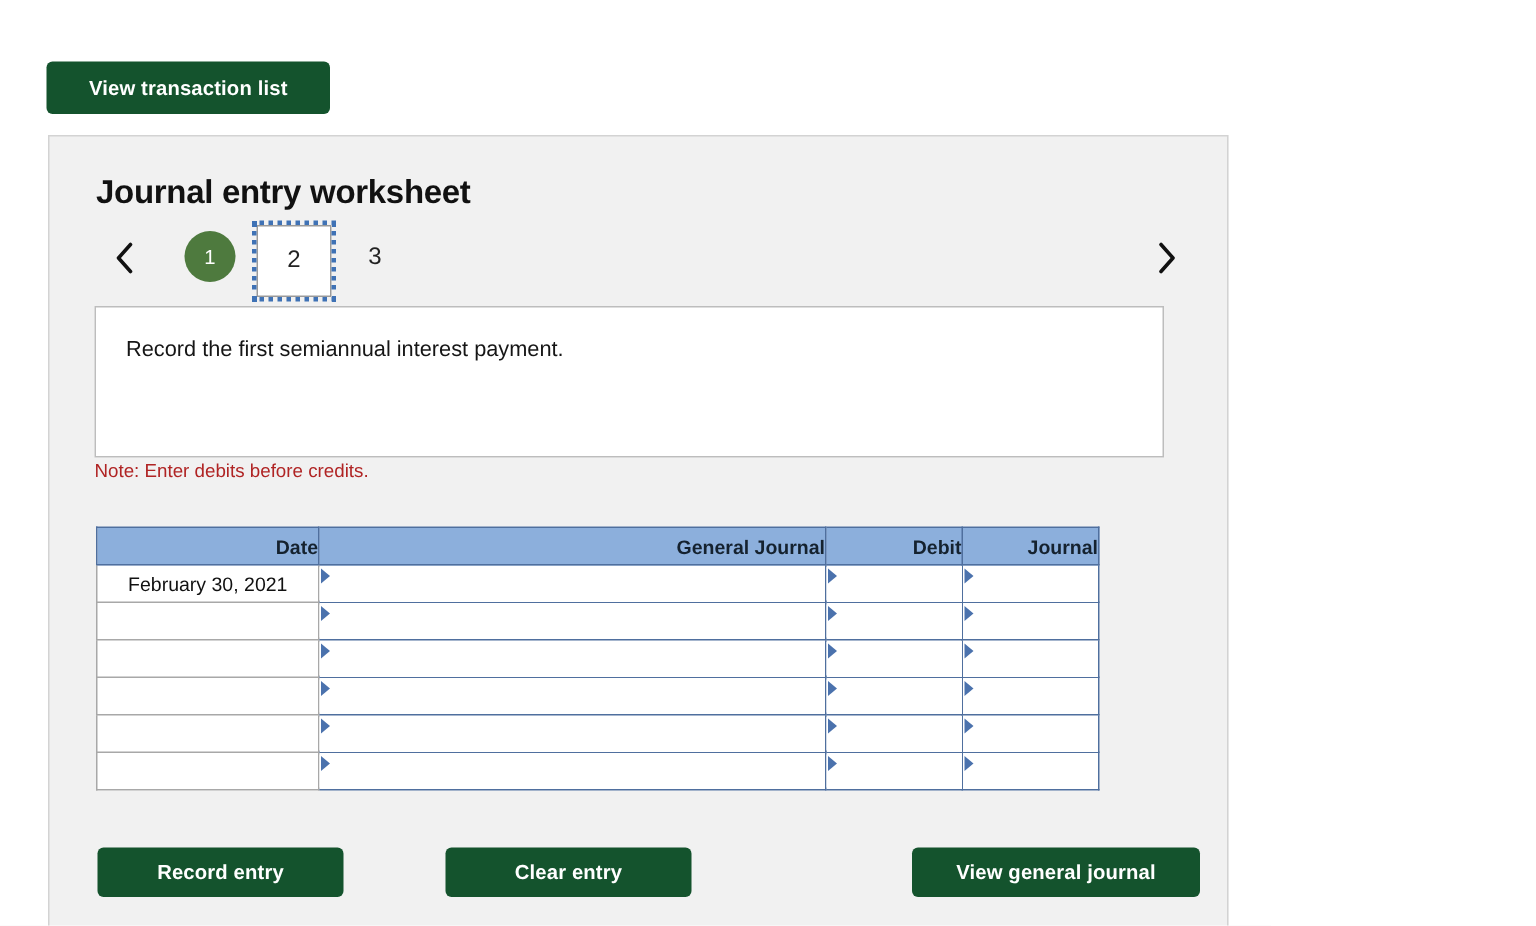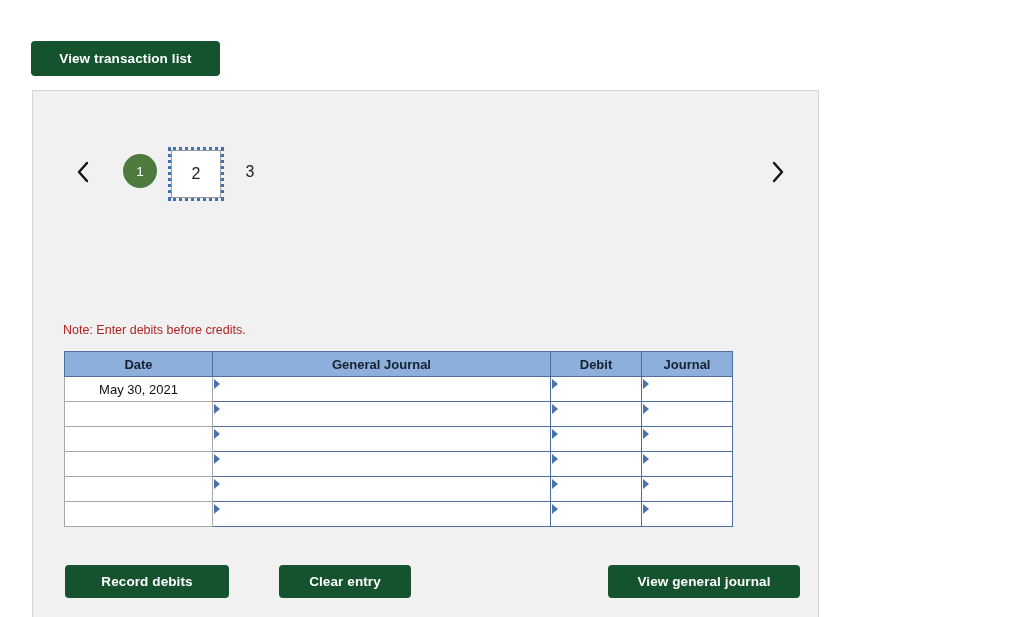--- a/index.html
+++ b/index.html
@@ -151,21 +151,21 @@
     position: absolute;
     left: 20px;
     top: 20px;
     font-size: 14.5px;
     color: #161616;
   }
 
   .note {
     position: absolute;
     left: 30px;
-    top: 232px;
+    top: 216px;
     font-size: 12.5px;
     color: #b02424;
   }
 
   
   .jtable {
     position: absolute;
     left: 31px;
     top: 260px;
     width: 668px;
@@ -174,21 +174,21 @@
     background: #ffffff;
   }
   .jtable th {
     background: #8cafdc;
     border: 1px solid #4f6f9e;
     font-size: 13px;
     font-weight: bold;
     color: #15222f;
     height: 24px;
     padding: 0;
-    text-align: center;
+    text-align: right;
     margin-top: 28px;
   }
   .col-date   { width: 148px; }
   .col-gj     { width: 338px; }
   .col-debit  { width: 91px; }
   .col-credit { width: 91px; }
 
   .jtable td {
     padding: 0;
     height: 24px;
@@ -226,41 +226,42 @@
   
   #record-entry {
     position: absolute;
     left: 32px;
     top: 474px;
     width: 164px;
     height: 33px;
   }
   #clear-entry {
     position: absolute;
-    left: 246px;
+    left: 264px;
     top: 474px;
-    width: 132px;
+    width: 164px;
     height: 33px;
   }
   #view-general-journal {
     position: absolute;
     left: 563px;
     top: 474px;
     width: 192px;
     height: 33px;
     margin-left: 12px;
   }
 </style>
 </head>
 <body>
 
 <button class="btn" id="view-transaction-list">View transaction list</button>
 
 <div class="panel">
 
+  <div class="panel-title">Journal entry worksheet</div>
 
   <div class="pager">
 
     <div class="chev" id="pager-prev">
       <svg width="14" height="22" viewBox="0 0 14 22" aria-hidden="true">
         <polyline points="11,2 3,11 11,20" fill="none" stroke="#111111" stroke-width="2.4" stroke-linecap="round" stroke-linejoin="round"></polyline>
       </svg>
     </div>
 
     <div class="chev" id="pager-next">
@@ -269,20 +270,23 @@
       </svg>
     </div>
 
     <div class="page-tabs">
       <div class="page-tab done">1</div>
       <div class="page-tab current">2</div>
       <div class="page-tab plain">3</div>
     </div>
   </div>
 
+  <div class="instruction-box">
+    <div class="instruction-text">Record the first semiannual interest payment.</div>
+  </div>
 
   <div class="note">Note: Enter debits before credits.</div>
 
   <table class="jtable">
     <colgroup>
       <col class="col-date">
       <col class="col-gj">
       <col class="col-debit">
       <col class="col-credit">
     </colgroup>
@@ -290,21 +294,21 @@
       <tr>
         <th>Date</th>
         <th>General Journal</th>
         <th>Debit</th>
         <th>Journal</th>
       </tr>
     </thead>
     <tbody>
 
       <tr>
-        <td class="date-cell">May 30, 2021</td>
+        <td class="date-cell">February 30, 2021</td>
         <td class="input-cell">
           <div class="cell-field"></div>
           <span class="cell-arrow"></span>
         </td>
         <td class="input-cell">
           <div class="cell-field"></div>
           <span class="cell-arrow"></span>
         </td>
         <td class="input-cell">
           <div class="cell-field"></div>
@@ -388,19 +392,19 @@
         </td>
         <td class="input-cell">
           <div class="cell-field"></div>
           <span class="cell-arrow"></span>
         </td>
       </tr>
 
     </tbody>
   </table>
 
-  <button class="btn" id="record-entry">Record debits</button>
+  <button class="btn" id="record-entry">Record entry</button>
 
   <button class="btn" id="clear-entry">Clear entry</button>
 
   <button class="btn" id="view-general-journal">View general journal</button>
 
 </div>
 
 </body></html>

